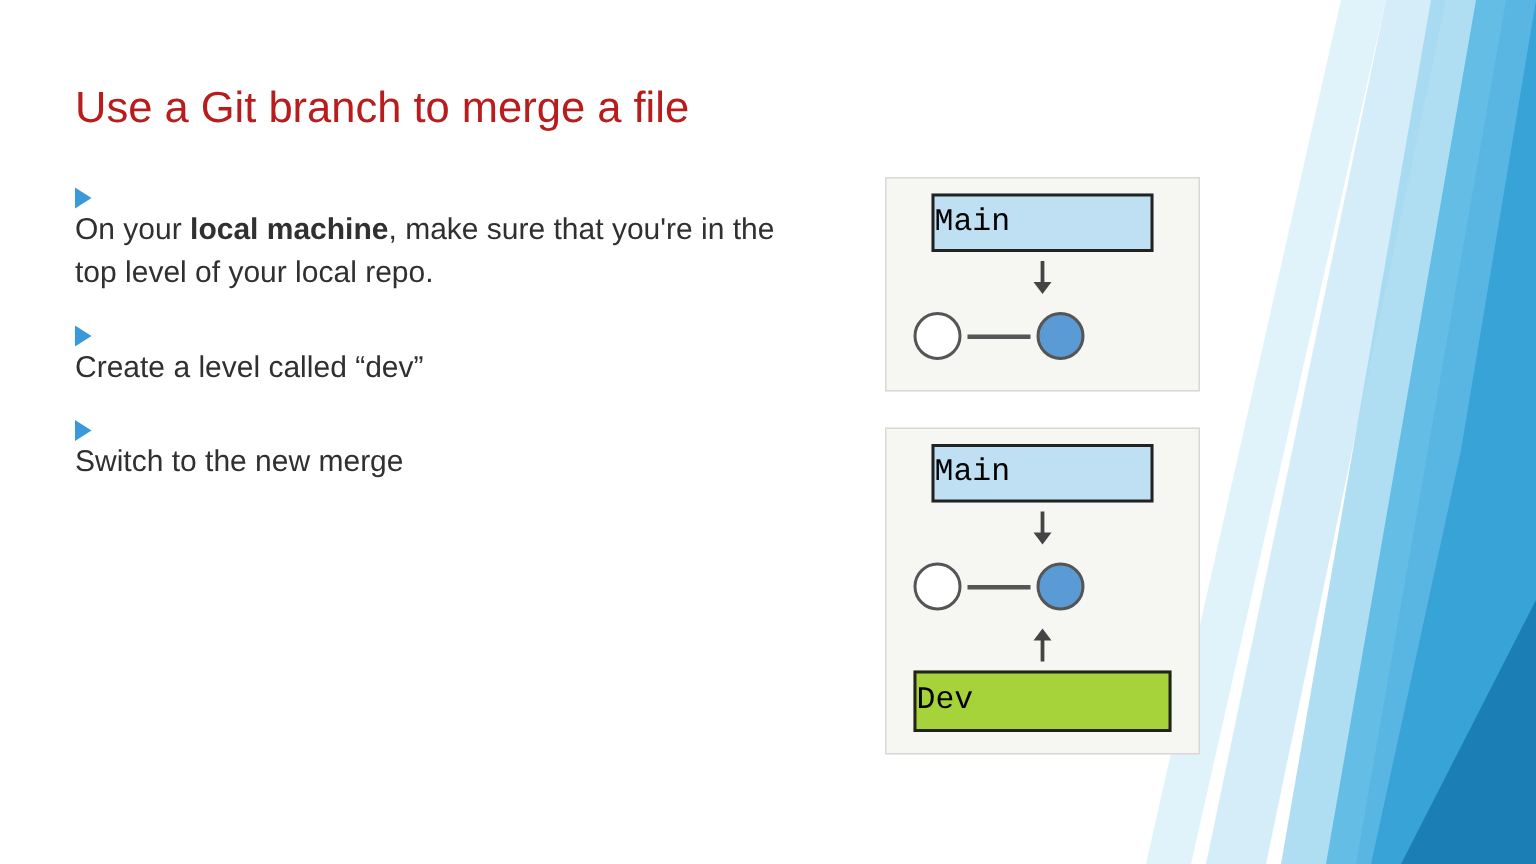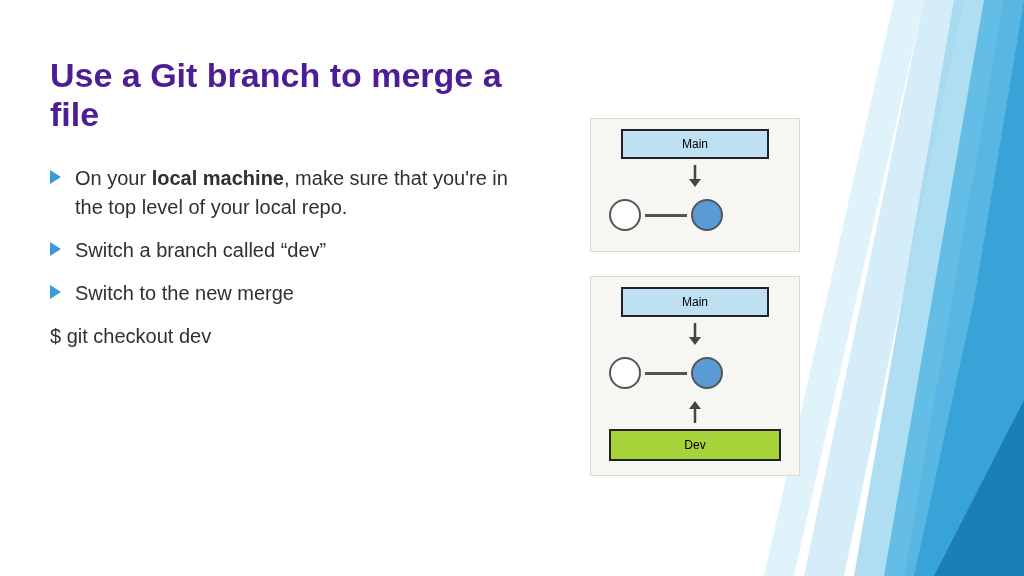--- a/index.html
+++ b/index.html
@@ -18,30 +18,31 @@
     height: 576px;
     z-index: 0;
   }
   .content {
     position: relative;
     z-index: 1;
     padding: 56px 50px 20px 50px;
     width: 580px;
   }
   .title {
-    color: #4c1d95;
-    font-size: 34px;
-    font-weight: 700;
+    color: #b91c1c;
+    font-size: 29px;
+    font-weight: 400;
     margin-bottom: 30px;
   }
   .body-text { font-size: 20px; color: #303030; line-height: 1.45; }
   .bullet-row {
     display: flex;
     align-items: flex-start;
     margin-bottom: 14px;
+    flex-direction: column;
   }
   .bullet-icon {
     flex: 0 0 auto;
     width: 0; height: 0;
     border-top: 7px solid transparent;
     border-bottom: 7px solid transparent;
     border-left: 11px solid #3a9ad9;
     margin-top: 6px;
     margin-right: 14px;
   }
@@ -59,24 +60,24 @@
     z-index: 1;
   }
   .diagram-card {
     background: #f6f6f3;
     border: 1px solid #d8d8d4;
     padding: 10px 10px 14px 10px;
     margin-bottom: 24px;
   }
   .box {
     border: 2.5px solid #222;
-    text-align: center;
-    font-size: 12px;
+    font-size: 21px;
     padding: 6px 0;
     margin: 0 20px;
+    font-family: Liberation Mono, monospace;
   }
   .box-main { background: #bfe0f2; }
   .box-dev  { background: #a6d23a; margin: 0 8px; padding: 7px 0; }
   .arrow-down, .arrow-up {
     display: block;
     margin: 4px auto;
   }
   .commit-row {
     display: flex;
     align-items: center;
@@ -111,30 +112,29 @@
   <div class="body-text">
     <div class="bullet-row">
       <span class="bullet-icon"></span>
       <div class="bullet-text">
         <span>On your </span><span class="bold">local machine</span><span>, make sure that you're in the top level of your local repo.</span>
       </div>
     </div>
 
     <div class="bullet-row">
       <span class="bullet-icon"></span>
-      <div class="bullet-text">Switch a branch called “dev”</div>
+      <div class="bullet-text">Create a level called “dev”</div>
     </div>
 
 
     <div class="bullet-row">
       <span class="bullet-icon"></span>
       <div class="bullet-text">Switch to the new merge</div>
     </div>
 
-    <div class="code-line">$ git checkout dev</div>
 
   </div>
 </div>
 
 <div class="diagrams">
 
   <div class="diagram-card">
     <div class="box box-main">Main</div>
     <svg class="arrow-down" width="20" height="26">
       <line x1="10" y1="2" x2="10" y2="18" stroke="#444" stroke-width="2.5"></line>

